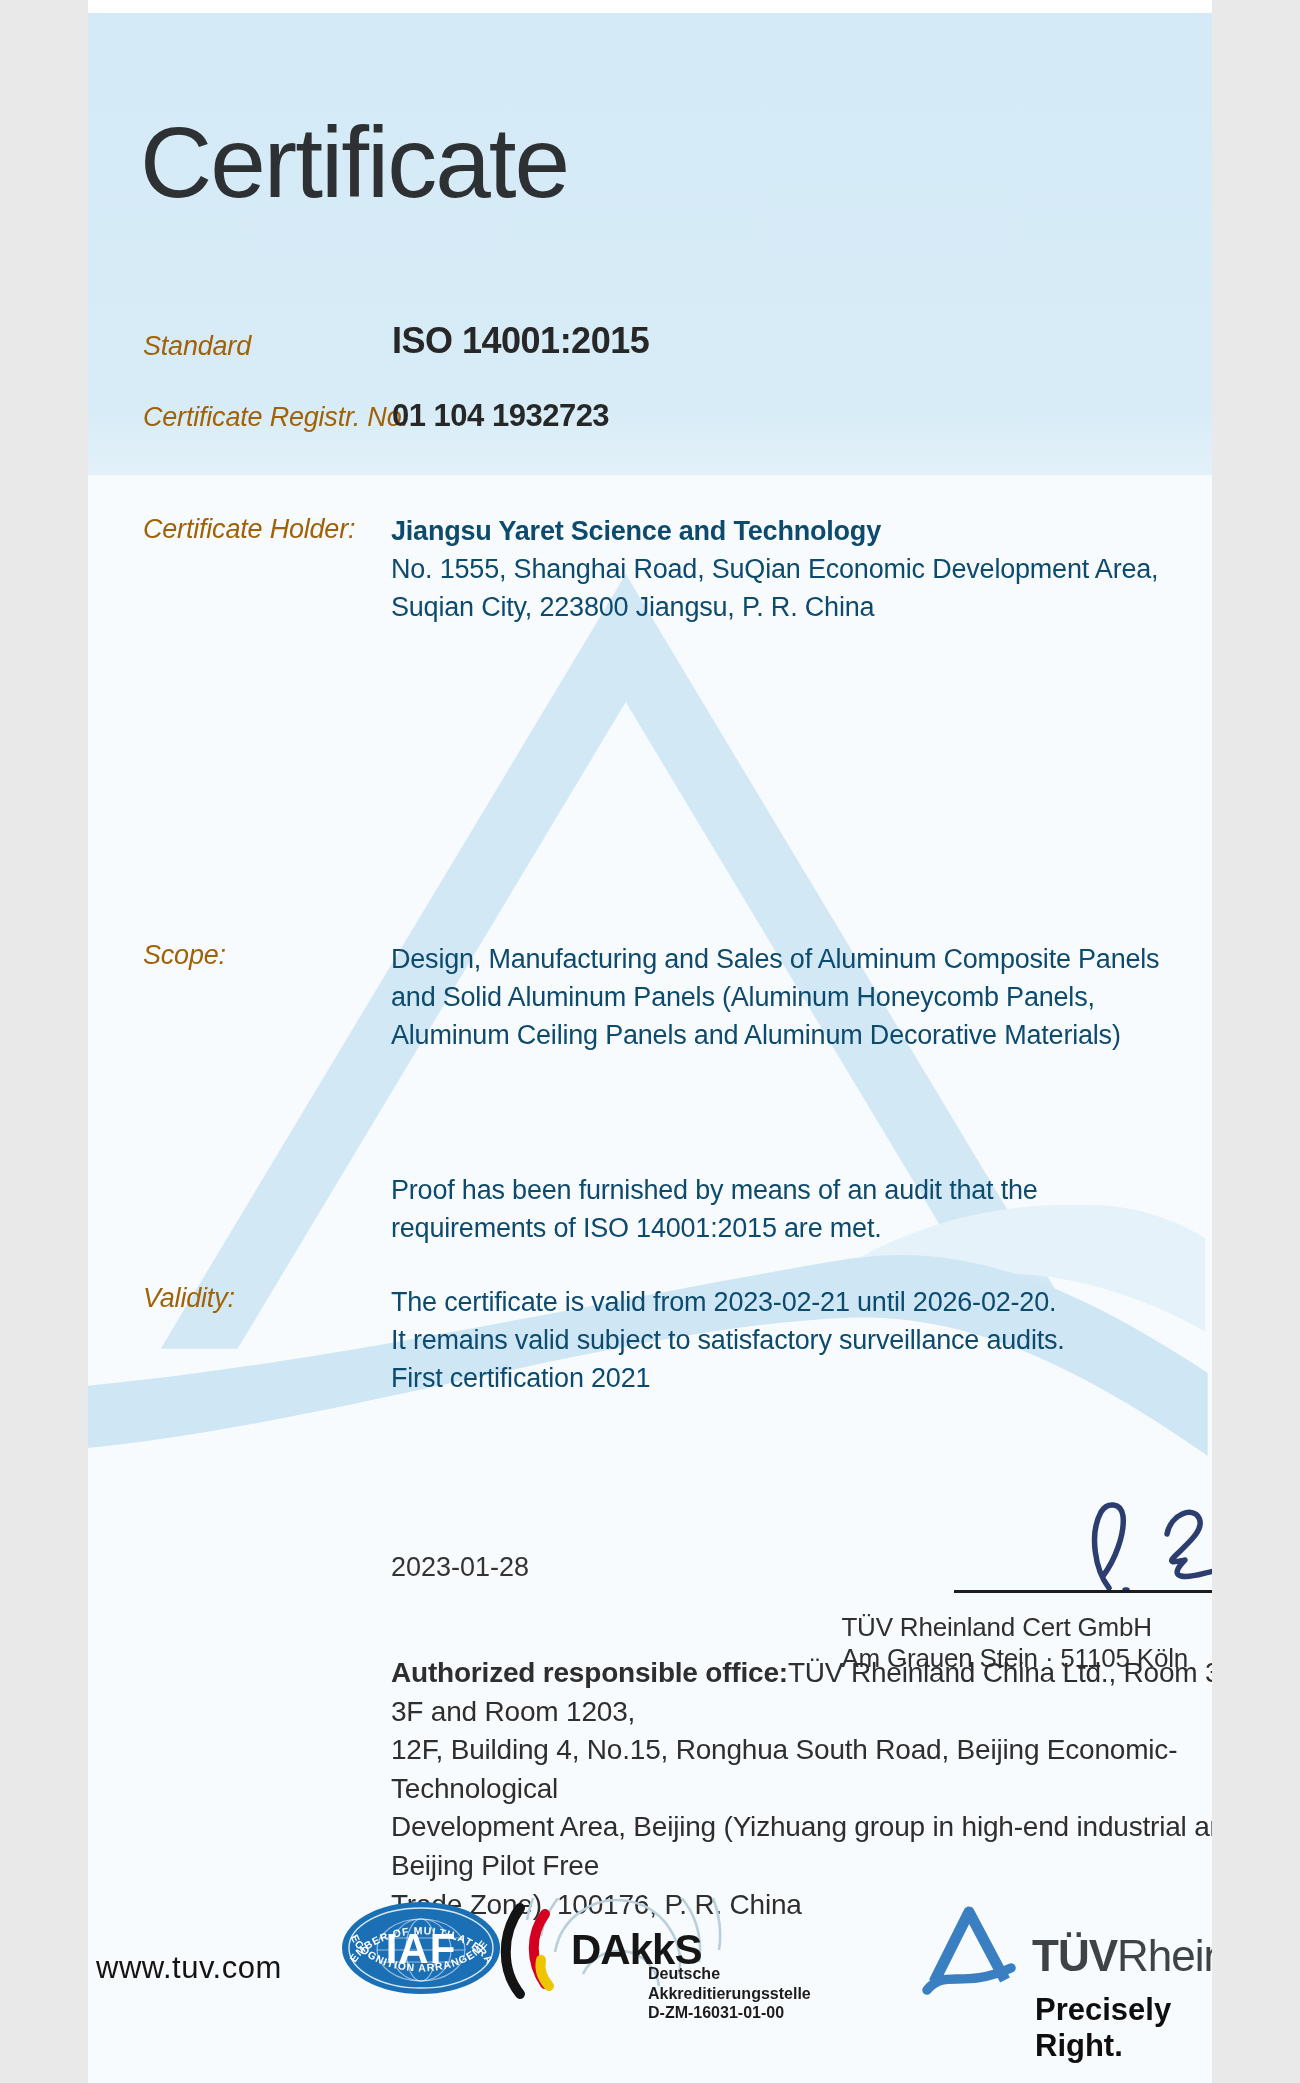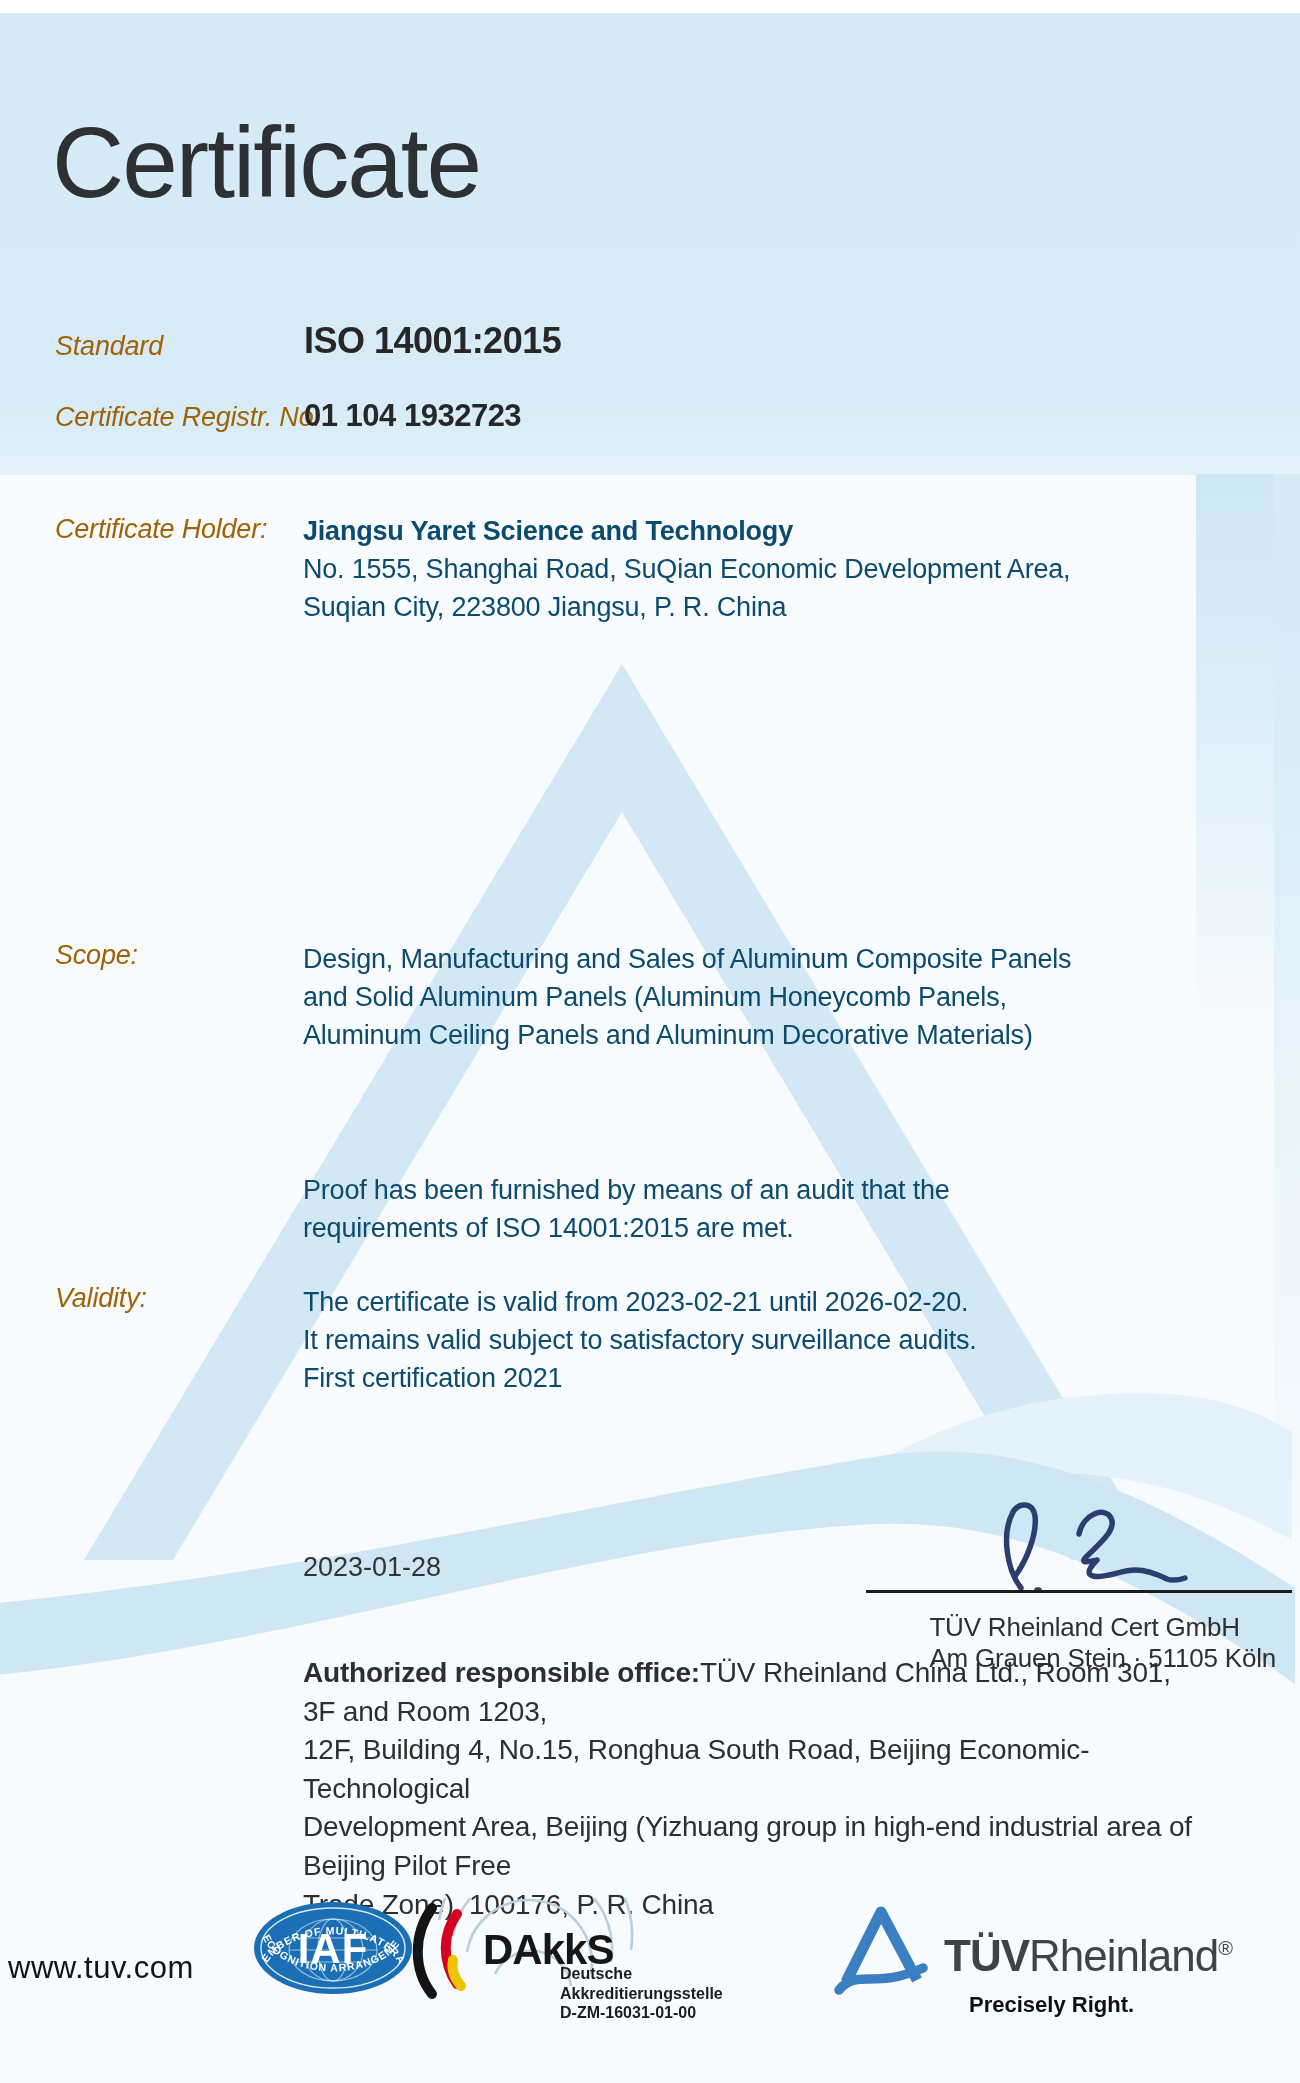--- a/index.html
+++ b/index.html
@@ -1,17 +1,17 @@
 <!DOCTYPE html>
 <html><head>
 <meta charset="utf-8">
 <style>
   html,body{margin:0;padding:0;}
   body{font-family:"Liberation Sans",sans-serif;background:#e9e9e9;}
-  .page{position:relative;width:1300px;height:2083px;margin:0 auto;background:#f8fbfd;overflow:hidden;}
+  .page{position:relative;width:1124px;height:2083px;margin:0 auto;background:#f8fbfd;overflow:hidden;}
   .abs{position:absolute;}
   .layer{position:absolute;inset:0;z-index:2;}
   .wm{position:absolute;inset:0;z-index:0;}
   .topmargin{left:0;top:0;width:1300px;height:13px;background:#ffffff;z-index:1;}
   .header-band{left:0;top:13px;width:1300px;height:462px;background:linear-gradient(180deg,#d4eaf6 0%,#d7ecf7 85%,#e3f1f9 100%);z-index:1;}
   .strip1{left:1196px;top:474px;width:104px;height:560px;background:linear-gradient(180deg,#cfe7f5 0%,#dcedf7 40%,rgba(220,237,247,.4) 75%,rgba(220,237,247,0) 100%);z-index:1;}
   .strip2{left:1274px;top:474px;width:26px;height:1150px;background:linear-gradient(180deg,rgba(214,235,246,.9),rgba(214,235,246,.25) 70%,rgba(214,235,246,0));z-index:1;}
 
   .title{left:52px;top:112px;font-size:100px;font-weight:400;letter-spacing:-2px;color:#2e3134;line-height:1;}
   .lbl{color:#a16207;font-size:27px;letter-spacing:-.2px;font-style:italic;}
@@ -25,21 +25,21 @@
   .org{right:24px;top:1612px;font-size:26px;line-height:31px;color:#2f2f2f;letter-spacing:-.2px;}
   .auth{left:303px;top:1654px;width:890px;font-size:28px;line-height:38.6px;color:#2e2e2e;letter-spacing:-.2px;}
 
   .site{left:8px;top:1950px;font-size:31px;color:#141414;letter-spacing:.5px;}
   .dakks-name{left:483px;top:1926px;font-size:42px;font-weight:700;letter-spacing:-1px;color:#161616;}
   .dakks-sub{left:560px;top:1964px;font-size:16px;font-weight:700;line-height:19.5px;color:#1c1c1c;}
   .brand{left:944px;top:1931px;font-size:44px;color:#3e4347;letter-spacing:-1px;white-space:nowrap;}
   .brand .tuv{font-weight:700;margin-top:28px;}
   .brand .rh{font-weight:400;text-align:right;}
   .brand sup{font-size:20px;vertical-align:super;line-height:0;}
-  .tagline{left:947px;top:1992px;font-size:22px;font-weight:700;color:#0e0e0e;margin-left:22px;}
+  .tagline{left:947px;top:1992px;font-size:31px;font-weight:700;color:#0e0e0e;}
 </style>
 </head>
 <body>
 
 <div class="page">
 
   <div class="abs topmargin"></div>
   <div class="abs header-band"></div>
   <div class="abs strip1"></div>
   <div class="abs strip2"></div>

